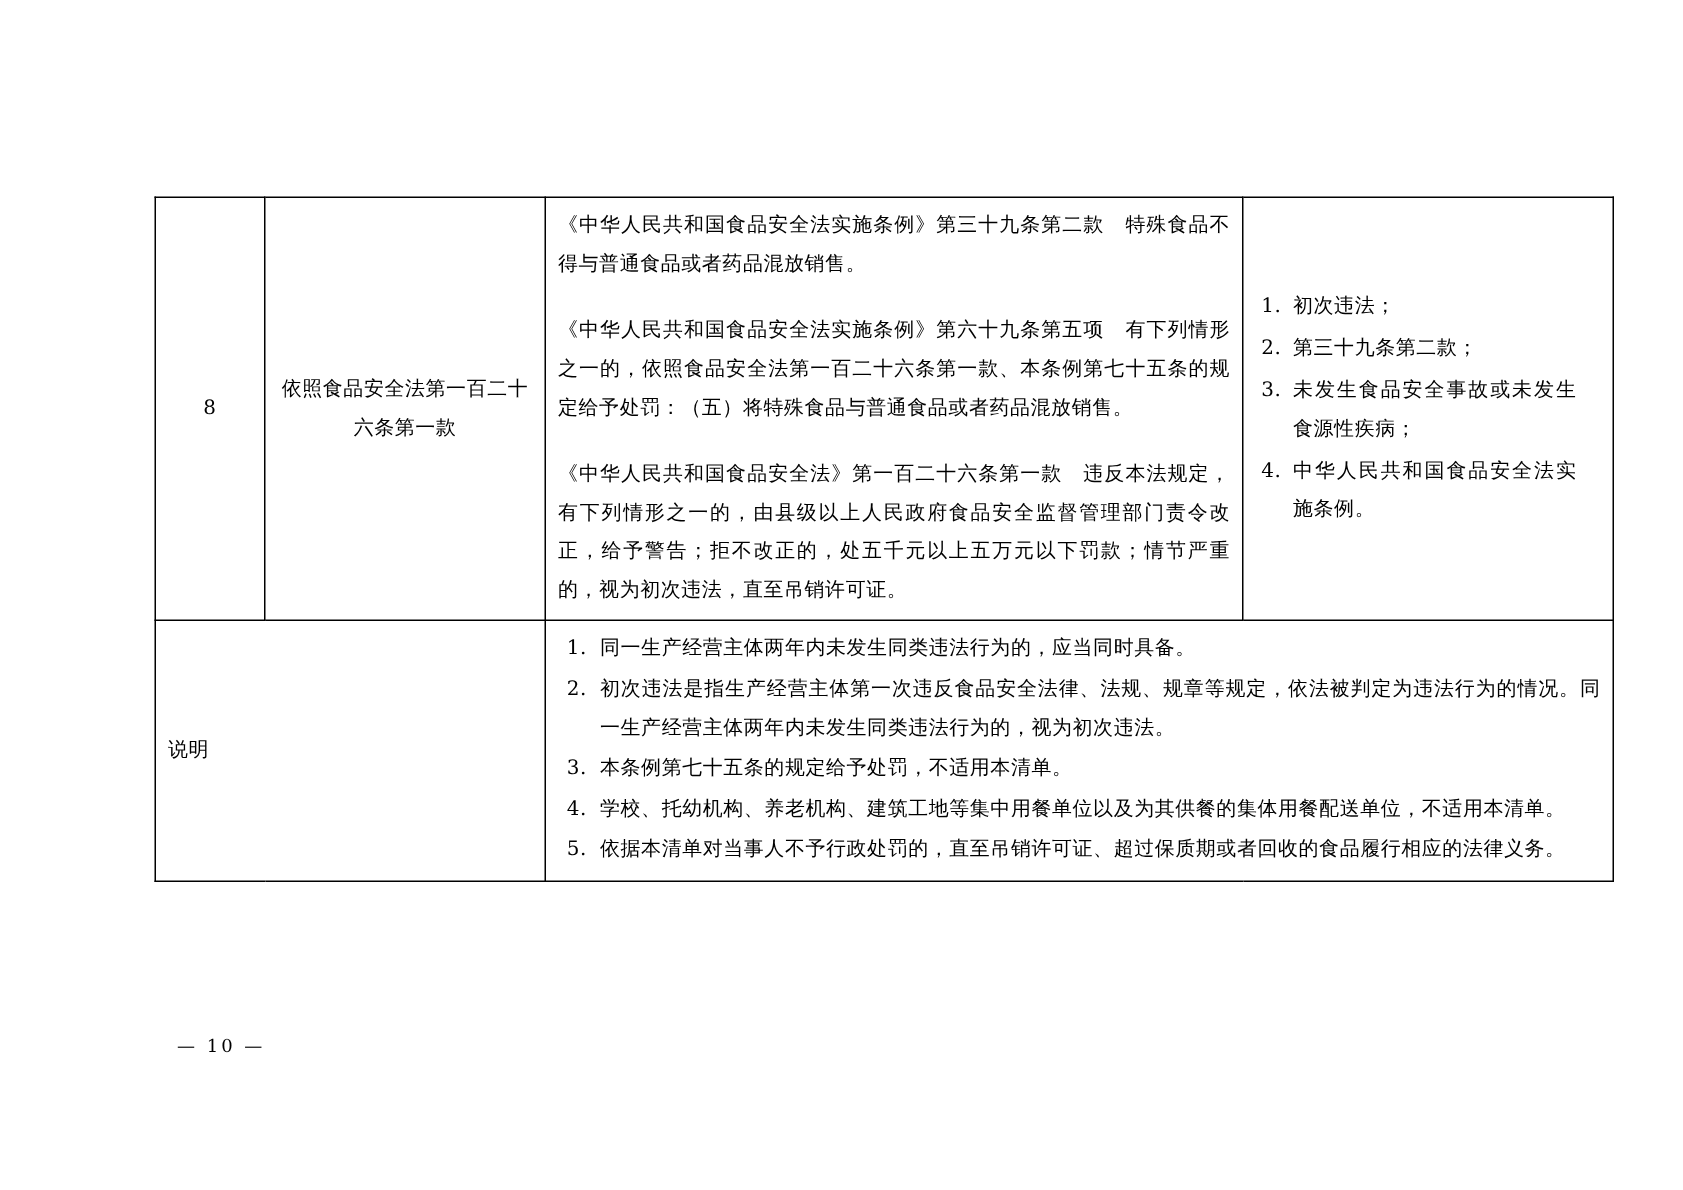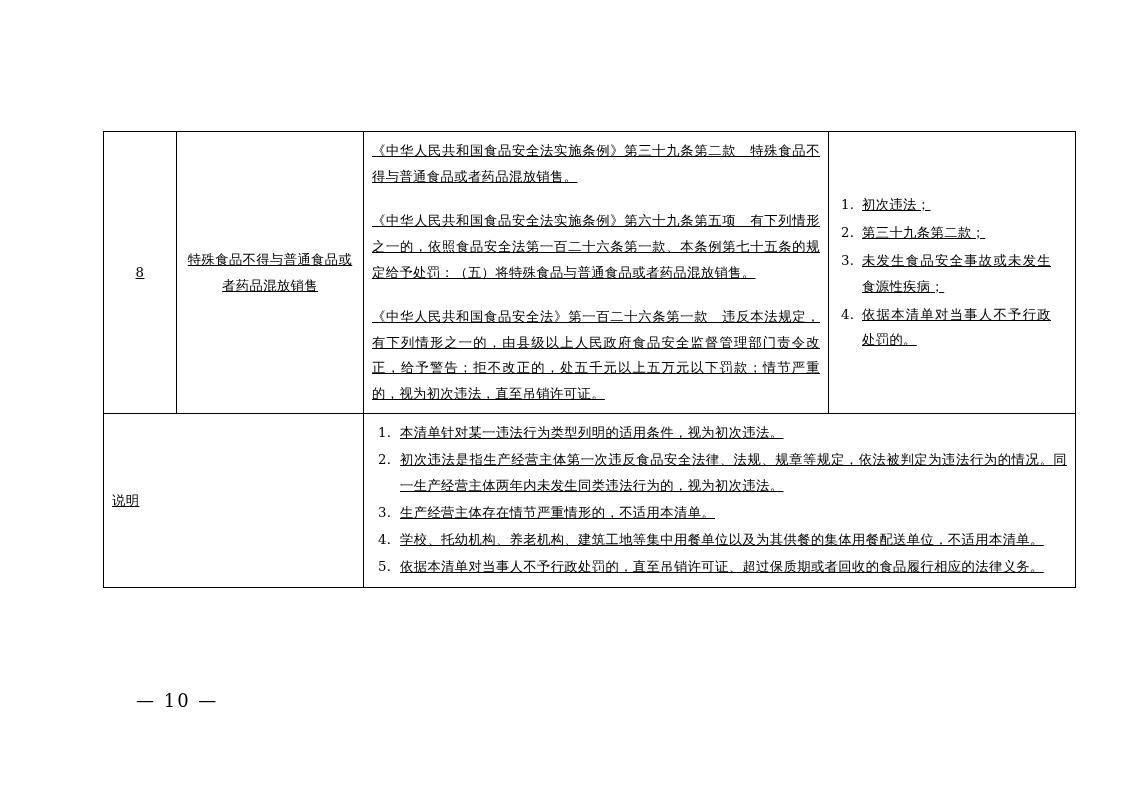--- a/index.html
+++ b/index.html
@@ -30,21 +30,20 @@
     border-collapse: collapse;
     table-layout: fixed;
   }
   table.doc-table td {
     border: 1px solid #000000;
     vertical-align: middle;
     padding: 6px 8px;
     font-size: 13.3px;
     line-height: 1.95;
     letter-spacing: 0.4px;
-    text-decoration: underline;
   }
   td.col-num {
     width: 56px;
     text-align: center;
     vertical-align: middle;
   }
   td.col-behavior {
     width: 170px;
     text-align: center;
     vertical-align: middle;
@@ -100,57 +99,57 @@
   }
   ol.notes-list li {
     margin: 0 0 1px 0;
     padding-left: 4px;
     text-align: justify;
     text-justify: inter-ideograph;
     line-height: 1.95;
   }
   .page-number {
     position: absolute;
-    left: 136px;
+    left: 118px;
     top: 690px;
-    font-size: 18px;
+    font-size: 12px;
     letter-spacing: 2px;
   }
 </style>
 </head>
 <body>
 
 <div class="page">
 
   <table class="doc-table">
     <tbody>
       <tr>
         <td class="col-num">8</td>
-        <td class="col-behavior">特殊食品不得与普通食品或者药品混放销售</td>
+        <td class="col-behavior">依照食品安全法第一百二十六条第一款</td>
         <td class="col-basis">
           <p class="basis-para">《中华人民共和国食品安全法实施条例》第三十九条第二款　特殊食品不得与普通食品或者药品混放销售。</p>
           <p class="basis-para">《中华人民共和国食品安全法实施条例》第六十九条第五项　有下列情形之一的，依照食品安全法第一百二十六条第一款、本条例第七十五条的规定给予处罚：（五）将特殊食品与普通食品或者药品混放销售。</p>
           <p class="basis-para">《中华人民共和国食品安全法》第一百二十六条第一款　违反本法规定，有下列情形之一的，由县级以上人民政府食品安全监督管理部门责令改正，给予警告；拒不改正的，处五千元以上五万元以下罚款；情节严重的，视为初次违法，直至吊销许可证。</p>
         </td>
         <td class="col-cond">
           <ol class="cond-list">
             <li>初次违法；</li>
             <li>第三十九条第二款；</li>
             <li>未发生食品安全事故或未发生食源性疾病；</li>
-            <li>依据本清单对当事人不予行政处罚的。</li>
+            <li>中华人民共和国食品安全法实施条例。</li>
           </ol>
         </td>
       </tr>
       <tr>
         <td class="notes-label" colspan="2">说明</td>
         <td class="notes-body" colspan="2">
           <ol class="notes-list">
-            <li>本清单针对某一违法行为类型列明的适用条件，视为初次违法。</li>
+            <li>同一生产经营主体两年内未发生同类违法行为的，应当同时具备。</li>
             <li>初次违法是指生产经营主体第一次违反食品安全法律、法规、规章等规定，依法被判定为违法行为的情况。同一生产经营主体两年内未发生同类违法行为的，视为初次违法。</li>
-            <li>生产经营主体存在情节严重情形的，不适用本清单。</li>
+            <li>本条例第七十五条的规定给予处罚，不适用本清单。</li>
             <li>学校、托幼机构、养老机构、建筑工地等集中用餐单位以及为其供餐的集体用餐配送单位，不适用本清单。</li>
             <li>依据本清单对当事人不予行政处罚的，直至吊销许可证、超过保质期或者回收的食品履行相应的法律义务。</li>
           </ol>
         </td>
       </tr>
     </tbody>
   </table>
 
   <div class="page-number">— 10 —</div>
 

